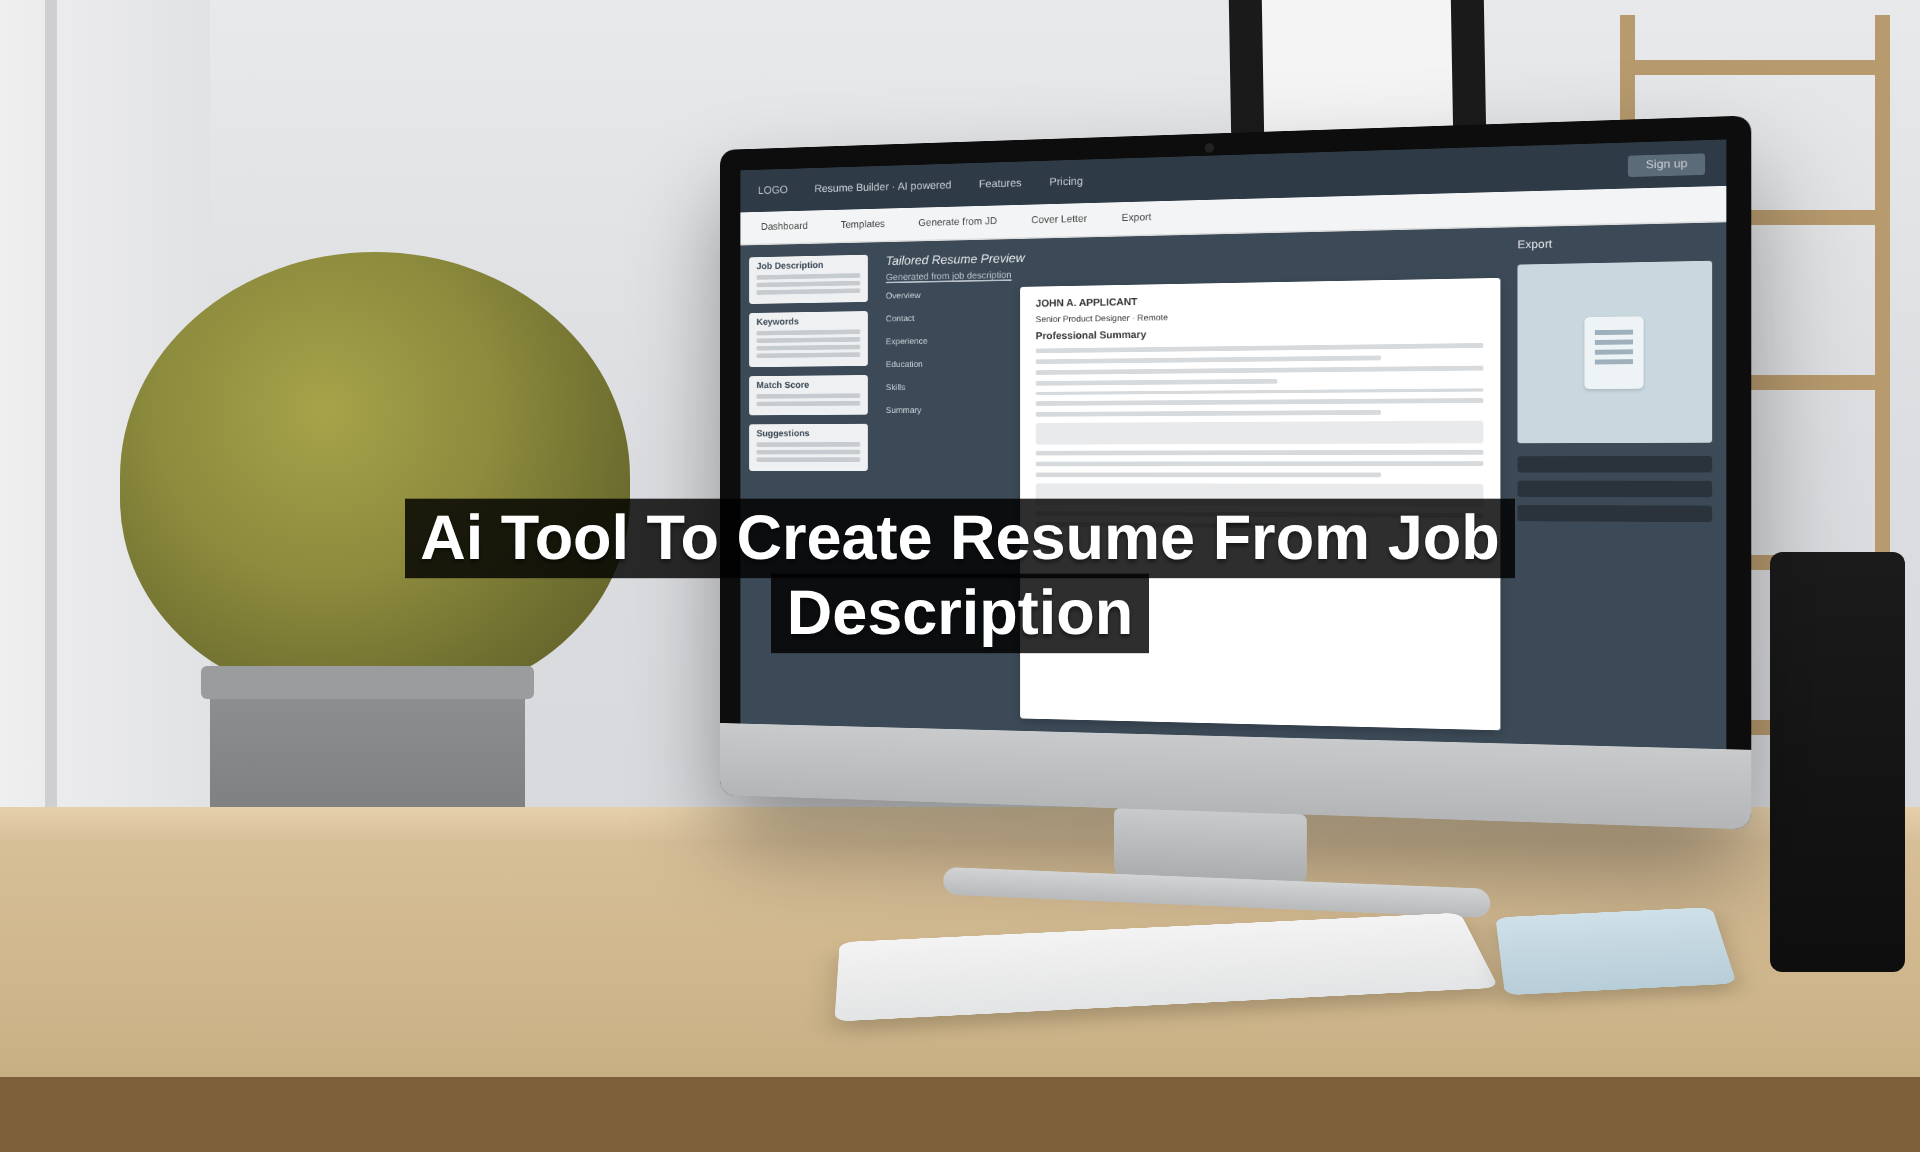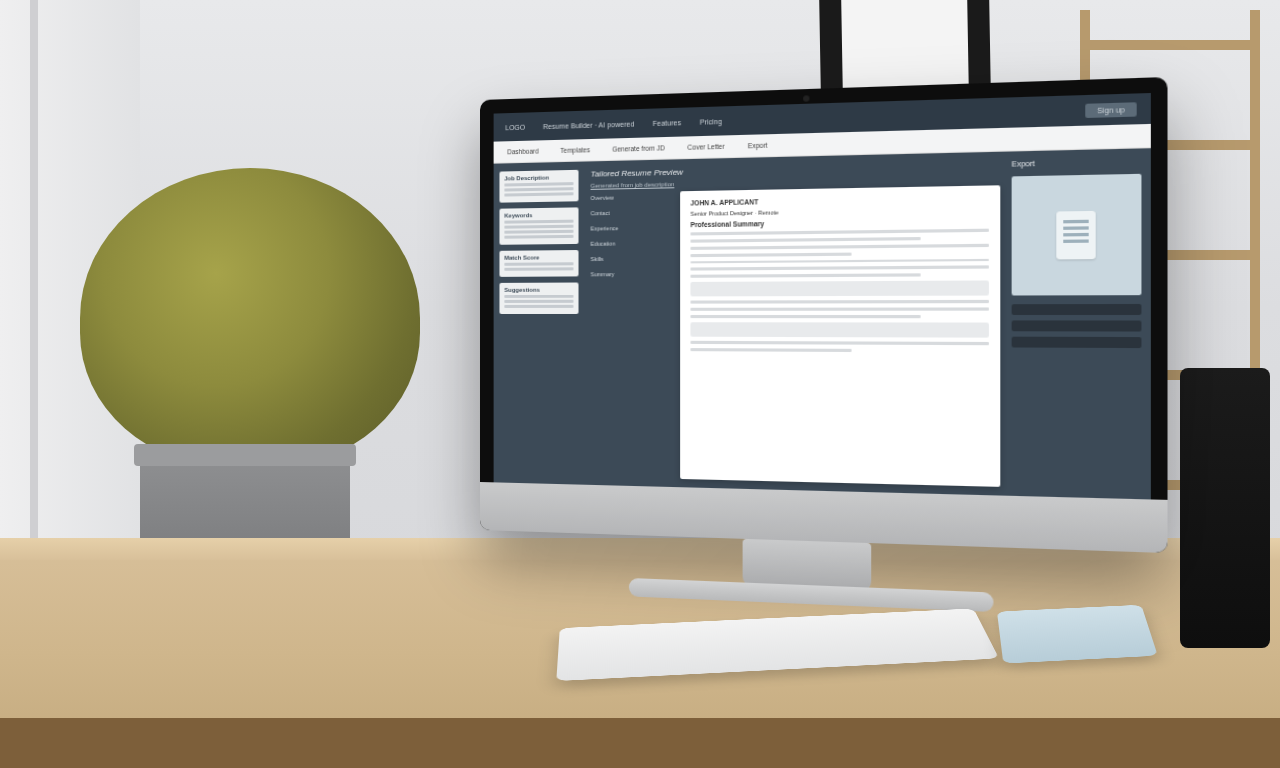--- a/index.html
+++ b/index.html
@@ -348,14 +348,17 @@
       </div>
     </div>
     <div class="monitor-chin"></div>
     <div class="monitor-stand"></div>
     <div class="monitor-foot"></div>
   </div>
 
   <div class="keyboard"></div>
   <div class="trackpad"></div>
 
+  <h1 class="overlay-title">
+    <span>Ai Tool To Create Resume From Job Description</span>
+  </h1>
 
 </div>
 
 </body></html>

